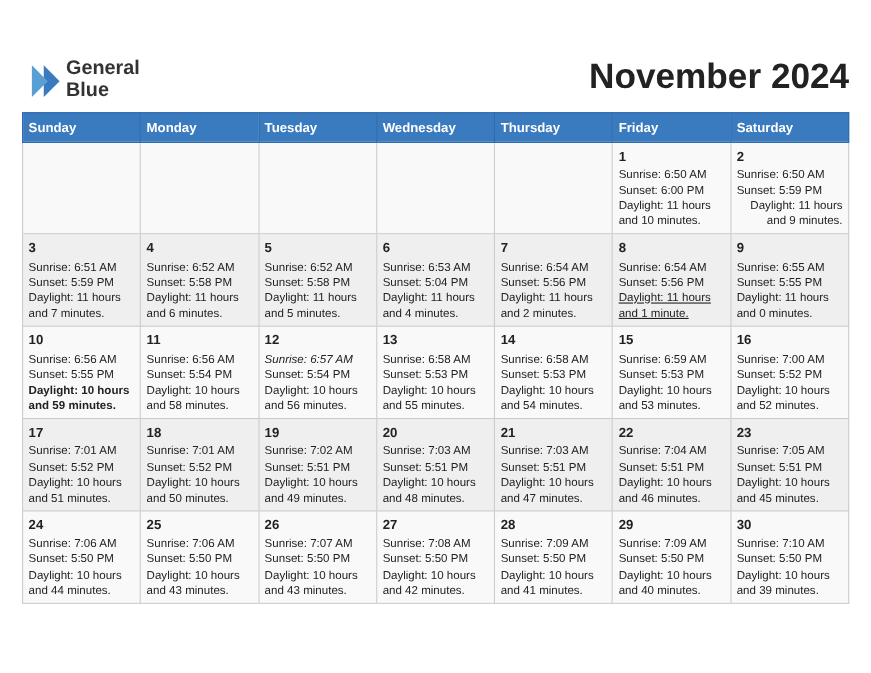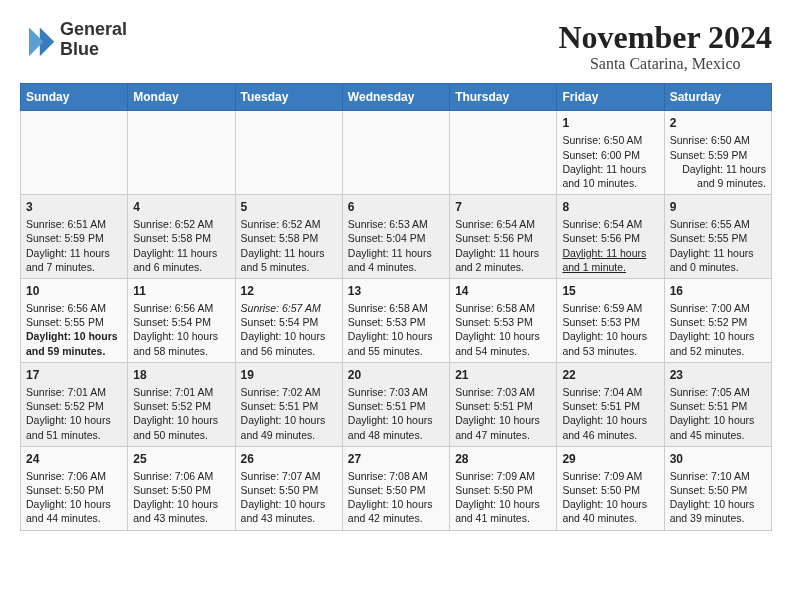--- a/index.html
+++ b/index.html
@@ -7,20 +7,21 @@
       font-family: Arial, sans-serif;
       background: #fff;
       width: 792px;
       min-height: 612px;
       padding: 0;
     }
     .page {
       width: 792px;
       background: #fff;
       padding: 20px 20px 10px 20px;
+      margin-top: 32px;
     }
     .header {
       display: flex;
       justify-content: space-between;
       align-items: flex-start;
       margin-bottom: 10px;
     }
     .logo {
       display: flex;
       align-items: center;
@@ -34,22 +35,21 @@
     }
     .logo-text span {
       display: block;
     }
     .logo-icon {
       width: 36px;
       height: 36px;
       margin-right: 4px;
     }
     .title-block {
-      text-align: center;
-      font-family: Liberation Serif, serif;
+      text-align: left;
     }
     .title-block h1 {
       font-size: 32px;
       font-weight: bold;
       color: #222;
       line-height: 1.1;
     }
     .title-block h2 {
       font-size: 16px;
       color: #444;
@@ -111,21 +111,20 @@
         <polygon points="22,6 38,22 22,38" fill="#3a7abf"></polygon>
         <polygon points="10,6 26,22 10,38" fill="#5a9fd4"></polygon>
       </svg>
       <div class="logo-text">
         <span>General</span>
         <span>Blue</span>
       </div>
     </div>
     <div class="title-block">
       <h1>November 2024</h1>
-      <h2>Santa Catarina, Mexico</h2>
     </div>
   </div>
 
   <table class="calendar">
     <thead>
       <tr>
       <th>Sunday</th>
           <th>Monday</th>
           <th>Tuesday</th>
           <th>Wednesday</th>

